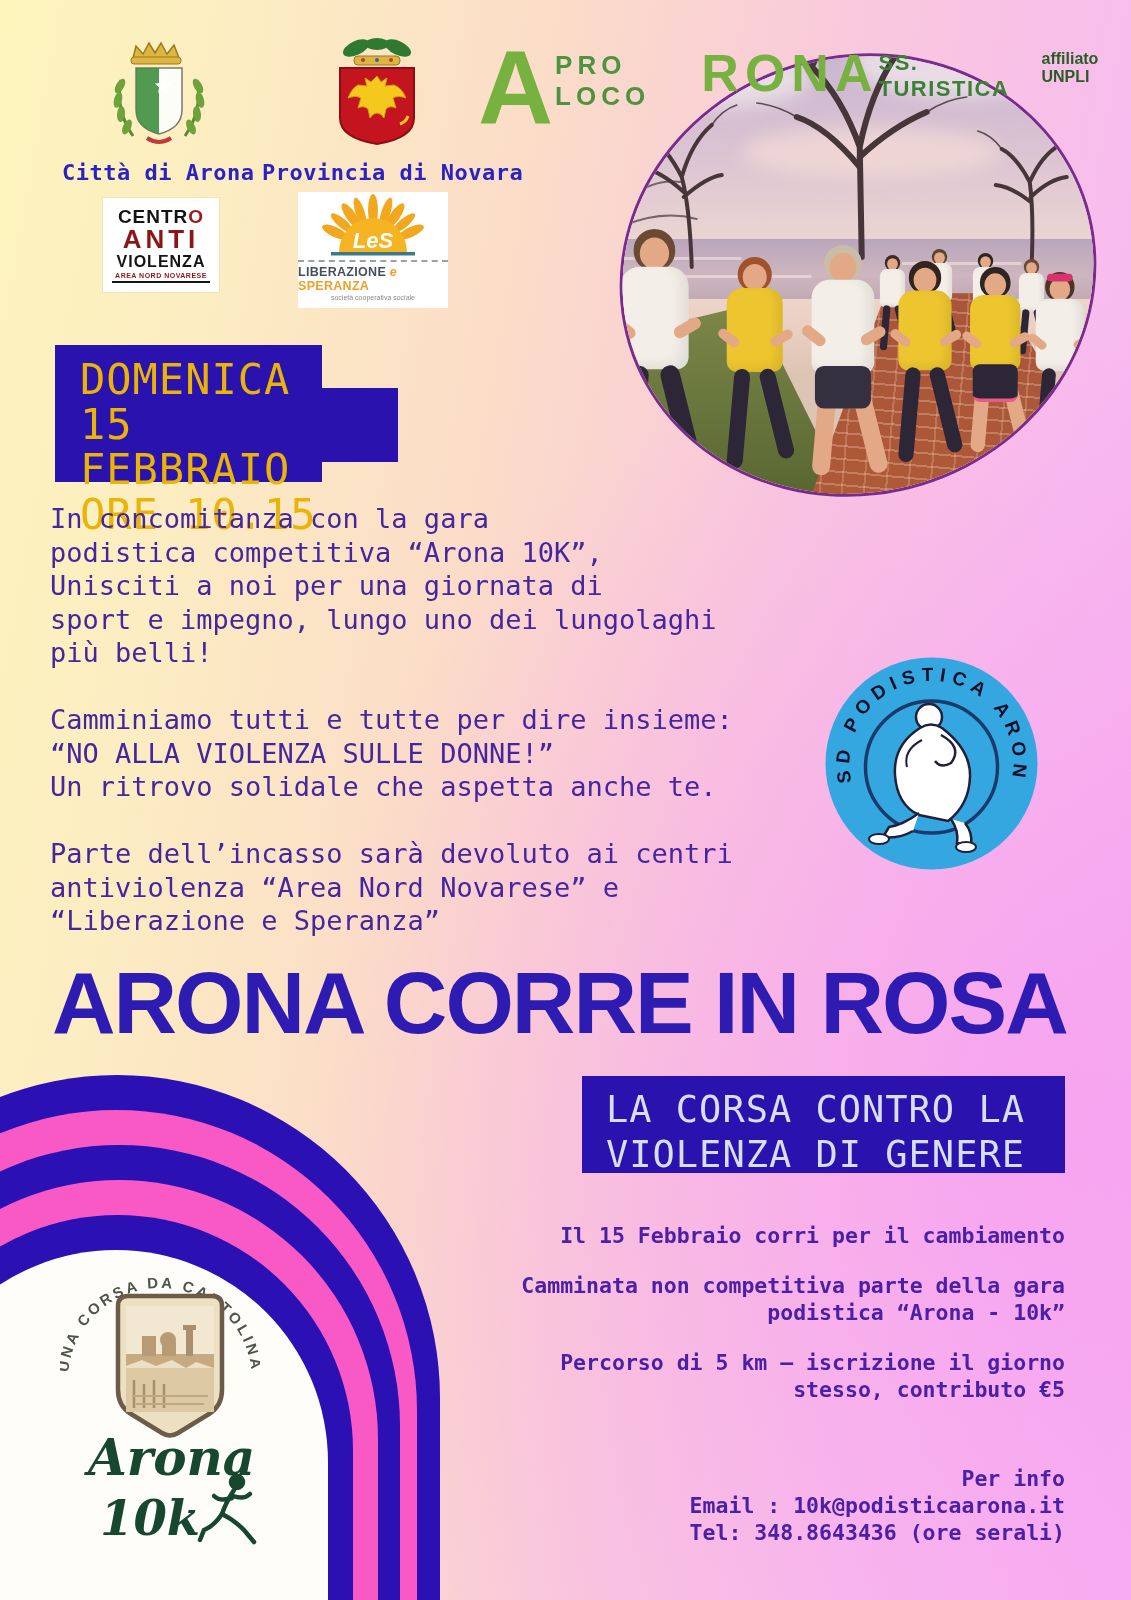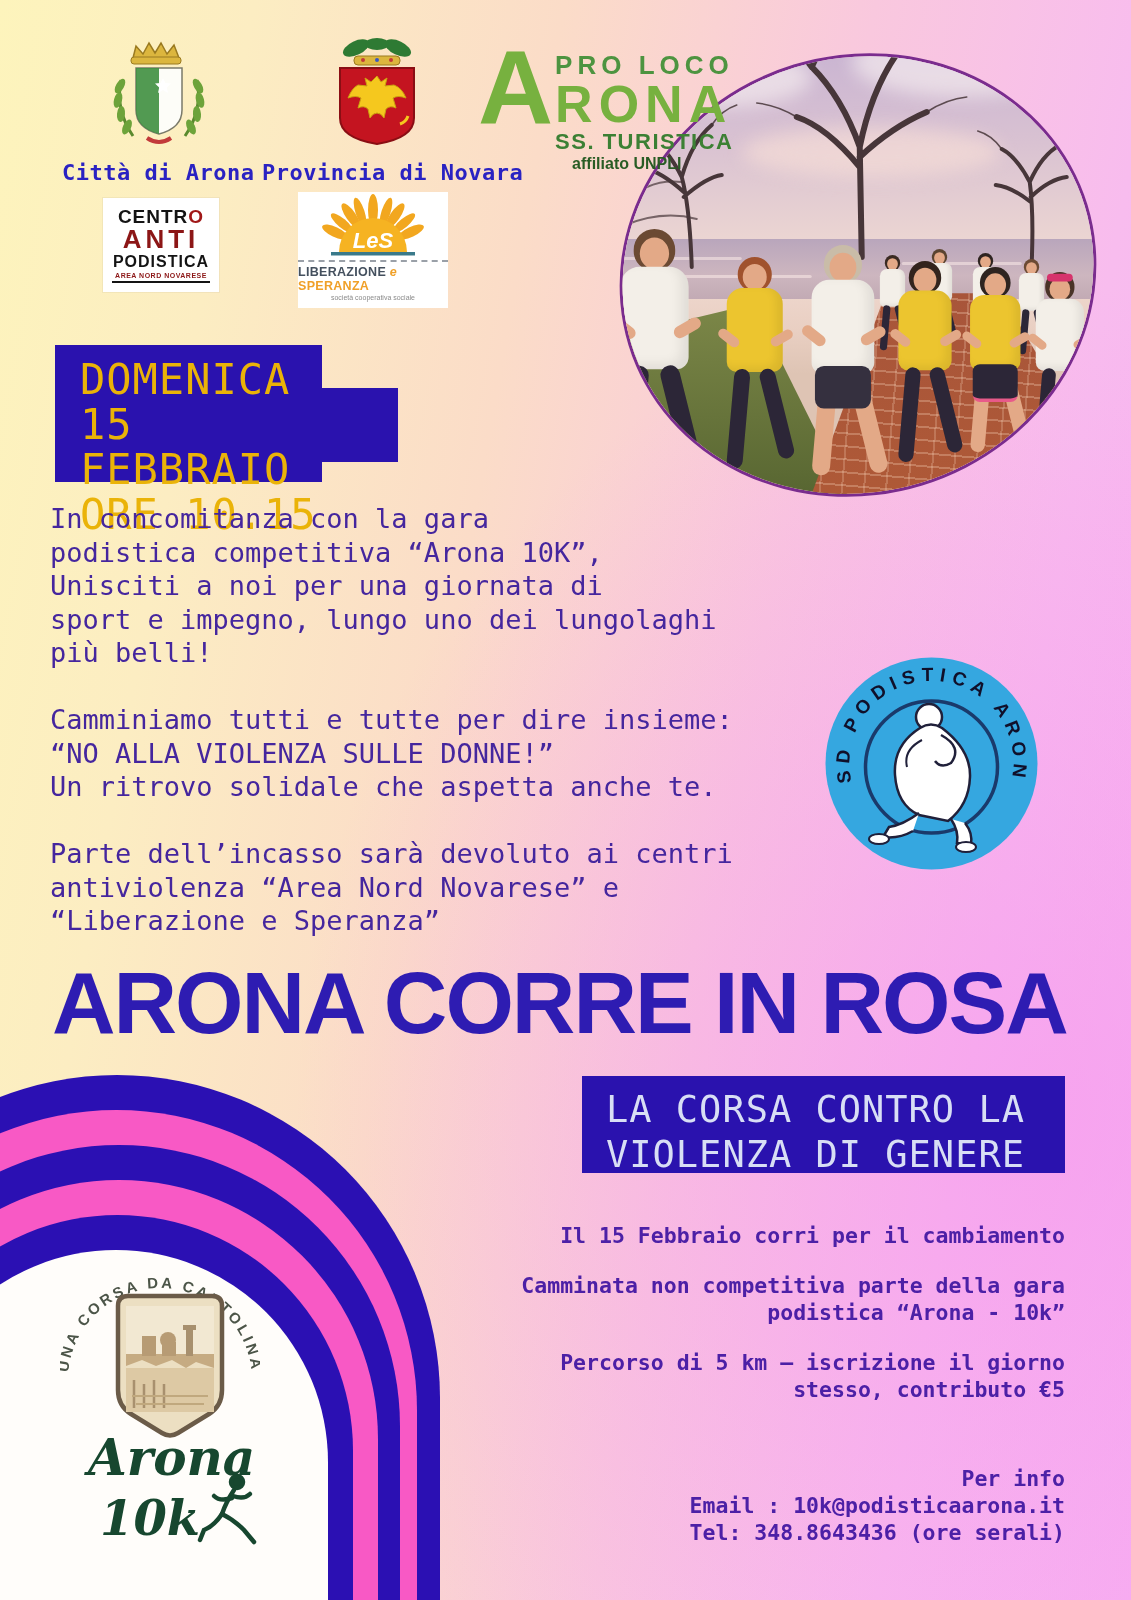--- a/index.html
+++ b/index.html
@@ -12,21 +12,21 @@
   }
   .abs{position:absolute;}
   .pre{white-space:pre-line;}
 
   
   .crest-label{font-weight:bold;font-size:22px;color:#2a22c2;letter-spacing:.5px;}
 
   
   .proloco{display:flex;align-items:flex-start;}
   .pl-a{font-family:"Liberation Sans",sans-serif;font-weight:800;font-size:104px;line-height:.8;color:#77b13f;margin-right:2px;}
-  .pl-col{display:flex;flex-direction:column;padding-top:4px;}
+  .pl-col{display:flex;padding-top:4px;}
   .pl-proloco{font-family:"Liberation Sans",sans-serif;font-weight:800;font-size:26px;color:#4d9440;letter-spacing:5px;}
   .pl-rona{font-family:"Liberation Sans",sans-serif;font-weight:800;font-size:52px;line-height:.92;color:#77b13f;letter-spacing:6px;}
   .pl-ass{font-family:"Liberation Sans",sans-serif;font-weight:800;font-size:22px;color:#3c8034;letter-spacing:1.5px;}
   .pl-unpli{font-family:"Liberation Sans",sans-serif;font-weight:700;font-size:16px;color:#295c24;margin-left:17px;}
 
   
   .cav{width:116px;height:94px;background:#fff;box-shadow:0 0 0 1px rgba(0,0,0,.04);
        display:flex;flex-direction:column;align-items:center;justify-content:center;
        font-family:"Liberation Sans",sans-serif;}
   .cav-centro{font-weight:800;font-size:19px;color:#141414;letter-spacing:1px;line-height:1;}
@@ -275,21 +275,21 @@
       <div class="pl-proloco">PRO LOCO</div>
       <div class="pl-rona">RONA</div>
       <div class="pl-ass">SS. TURISTICA</div>
       <div class="pl-unpli">affiliato UNPLI</div>
     </div>
   </div>
 
   <div class="abs cav" style="left:103px;top:198px;">
     <div class="cav-centro"><span>CENTR</span><span class="cav-o">O</span></div>
     <div class="cav-anti">ANTI</div>
-    <div class="cav-violenza">PODISTICA</div>
+    <div class="cav-violenza">VIOLENZA</div>
     <div class="cav-area">AREA NORD NOVARESE</div>
   </div>
 
   <div class="abs les" style="left:298px;top:192px;">
     <svg width="120" height="66" viewBox="0 0 120 66">
       <g fill="#f2a71f">
         <ellipse cx="60" cy="18" rx="5" ry="16"></ellipse>
         <ellipse cx="38" cy="24" rx="5" ry="15" transform="rotate(-35 38 24)"></ellipse>
         <ellipse cx="82" cy="24" rx="5" ry="15" transform="rotate(35 82 24)"></ellipse>
         <ellipse cx="22" cy="40" rx="5" ry="14" transform="rotate(-65 22 40)"></ellipse>

